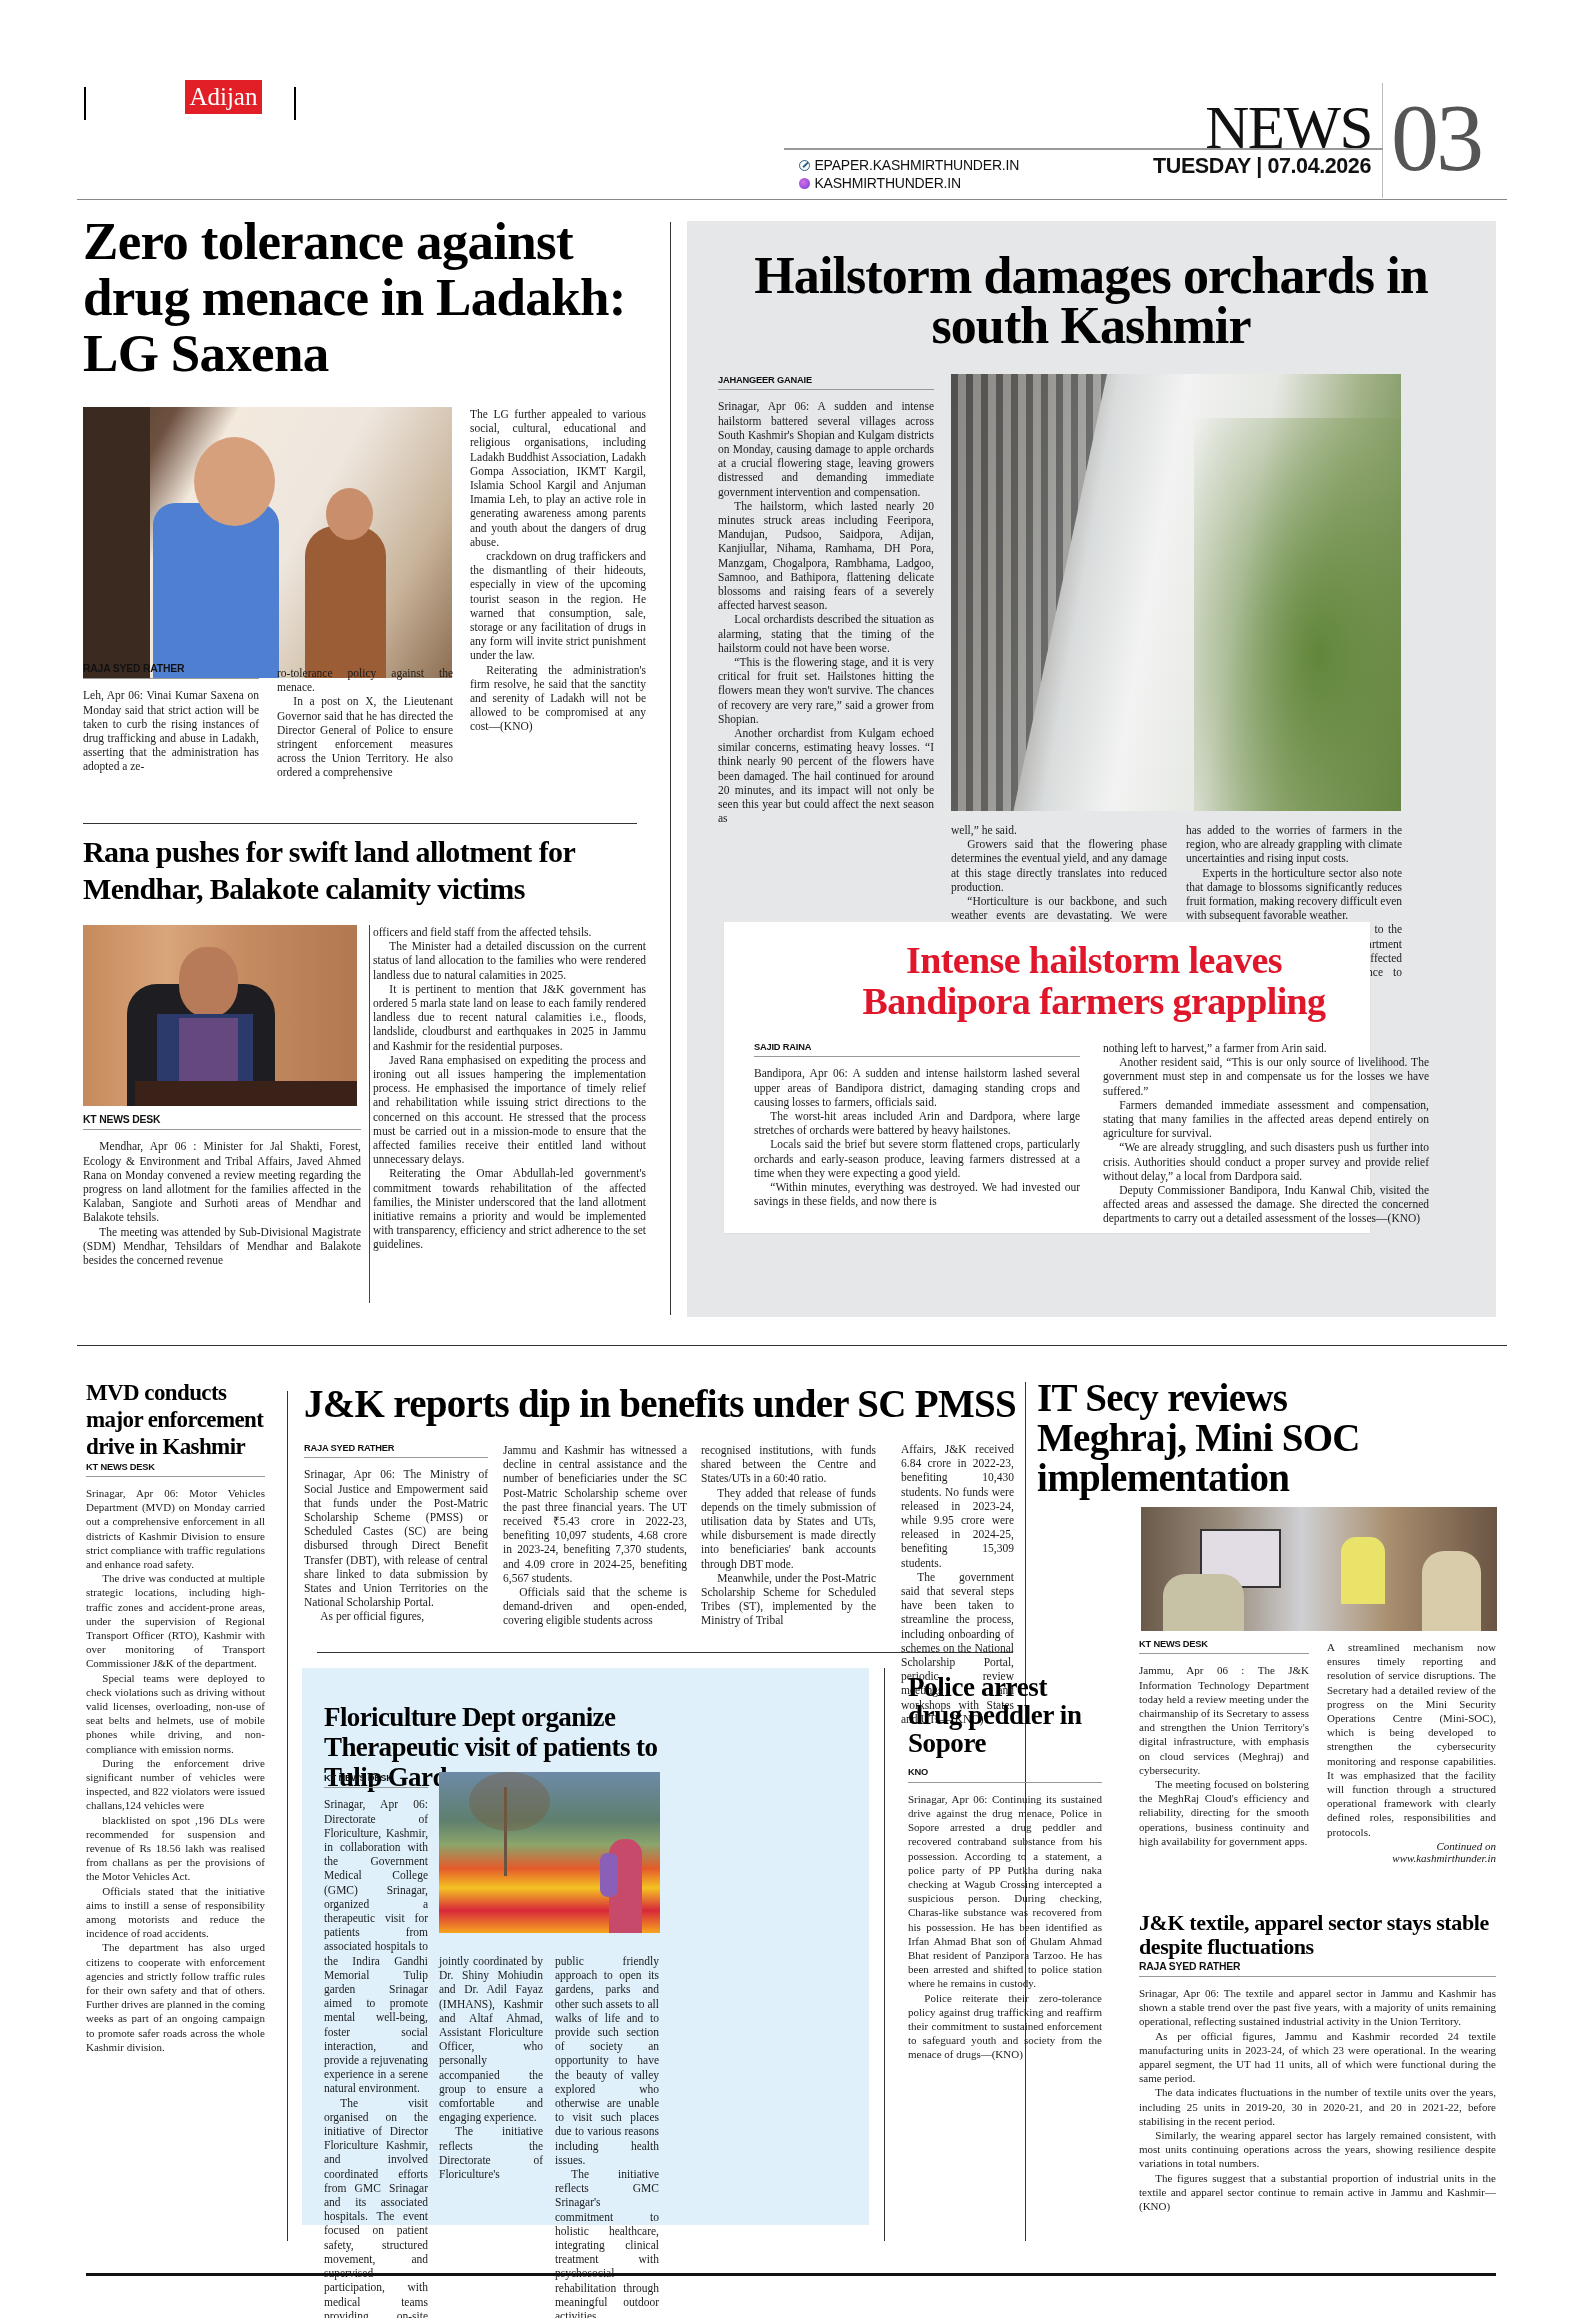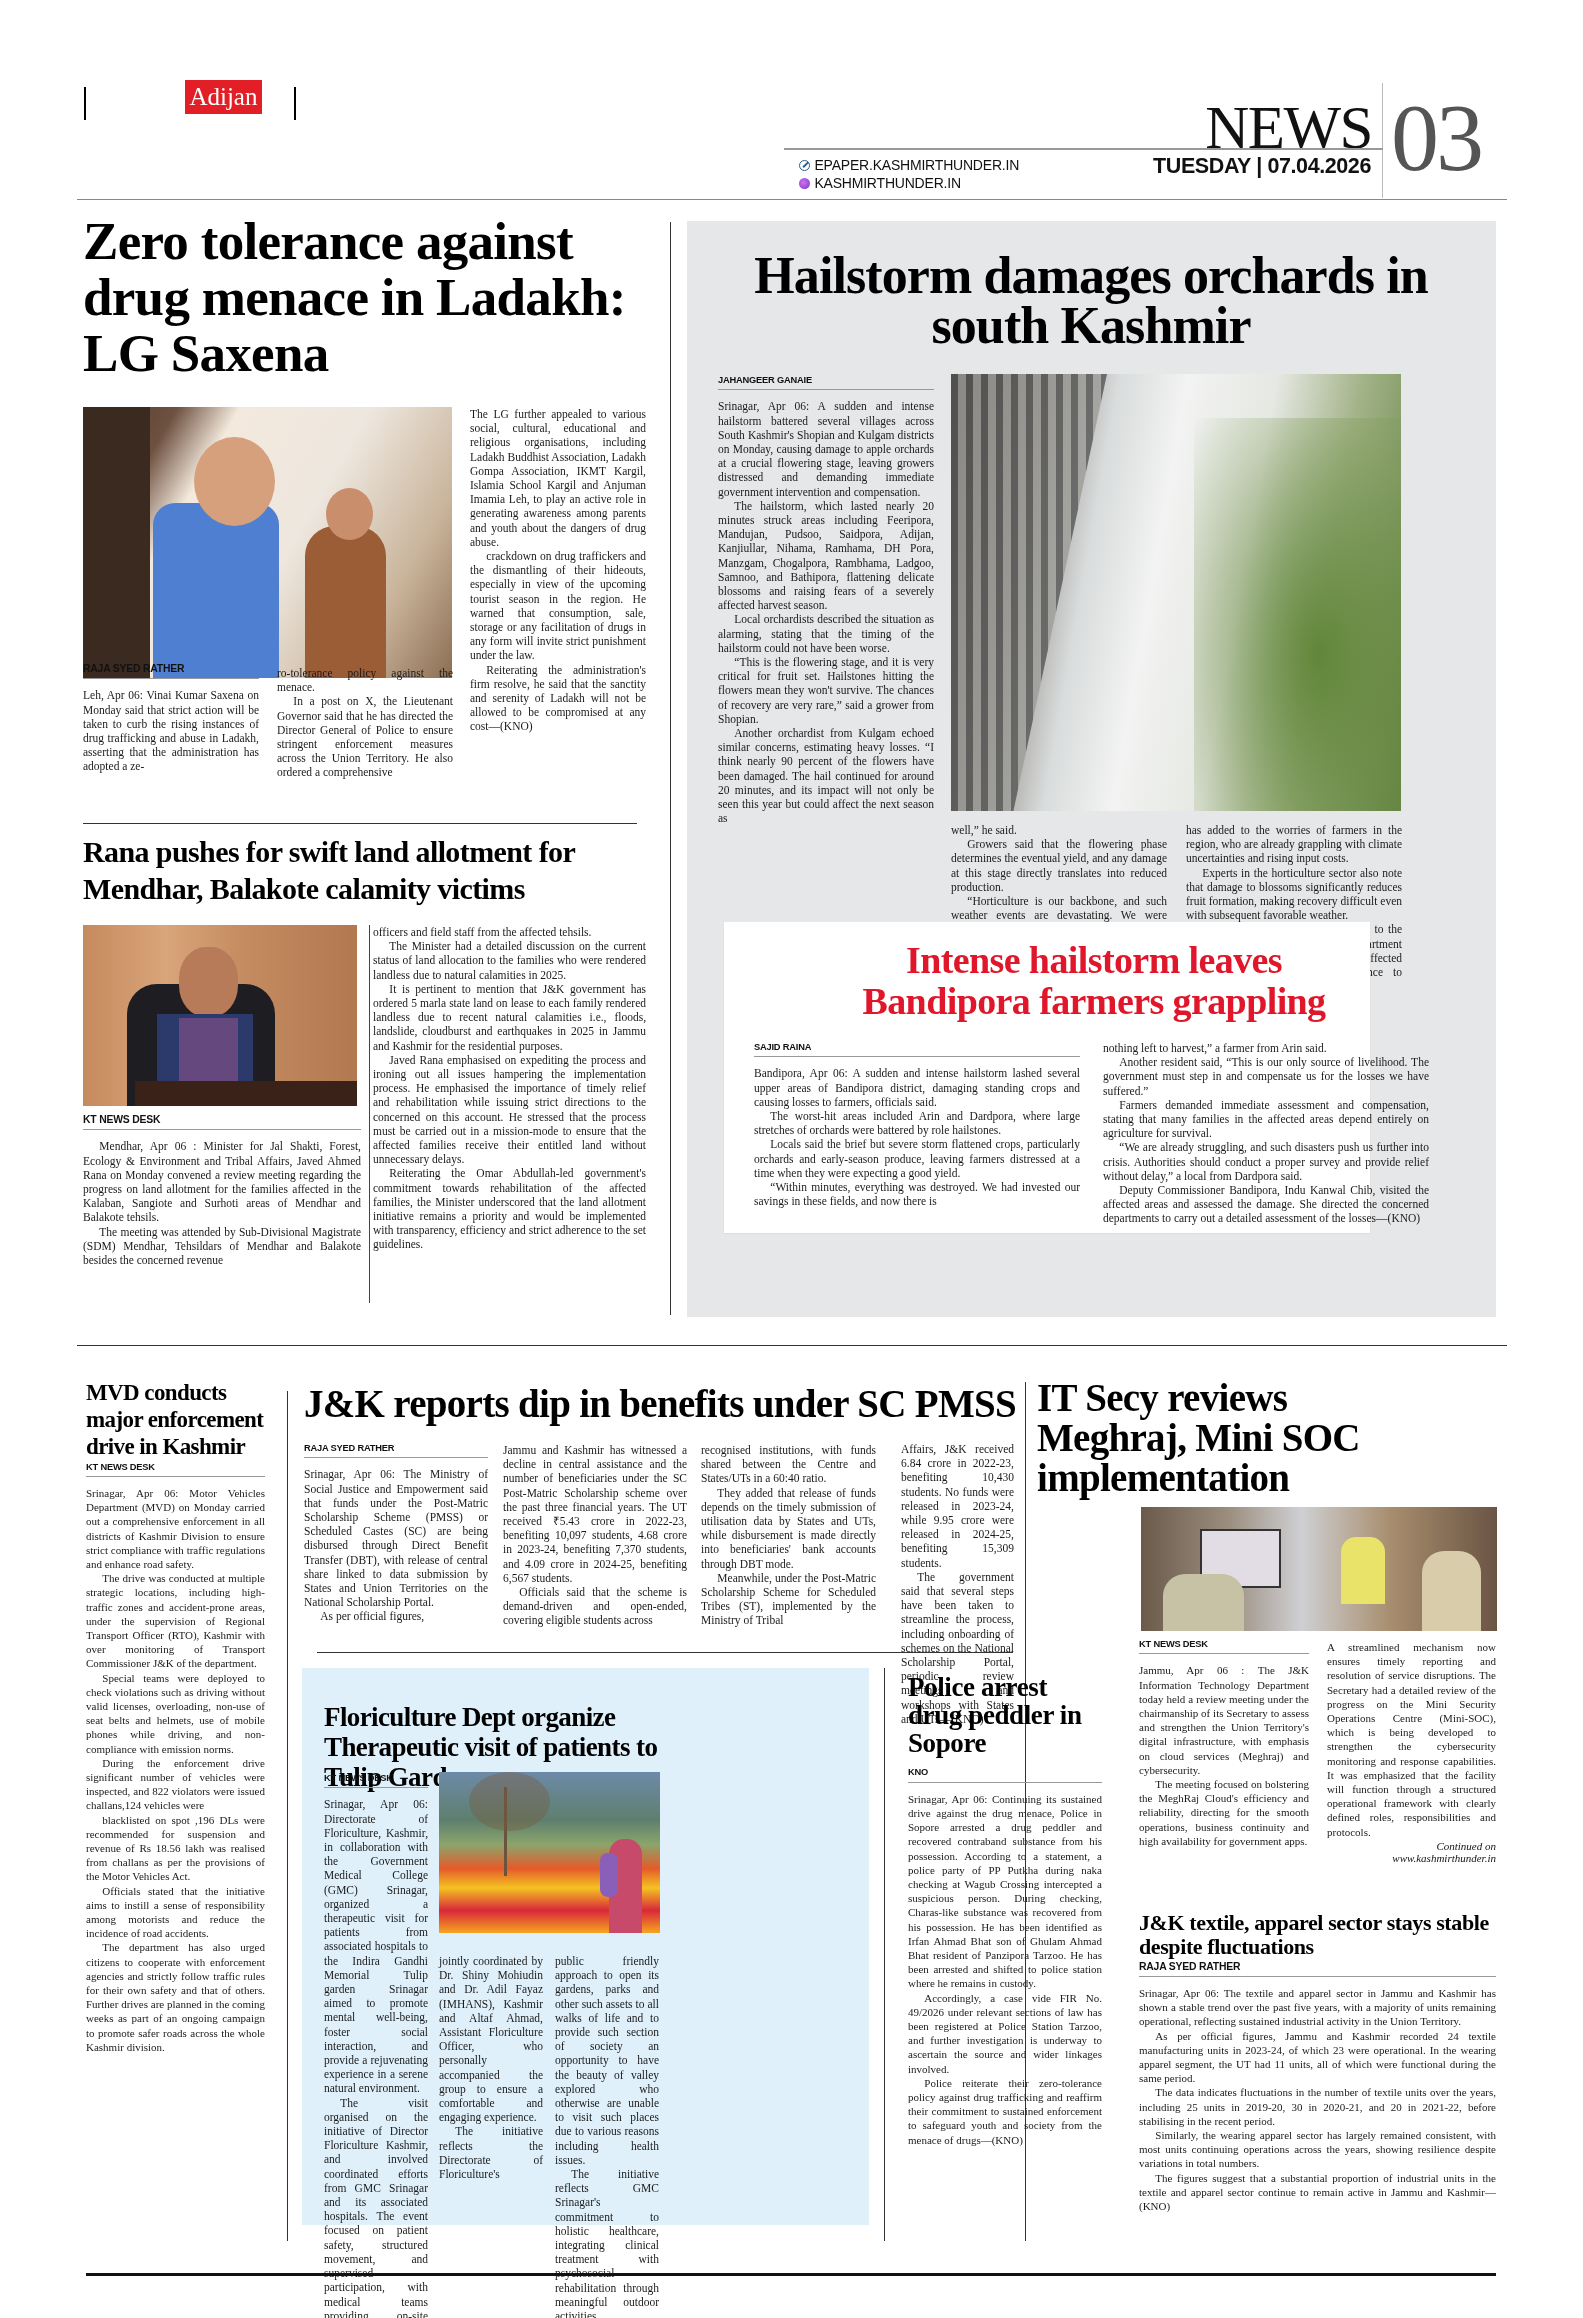--- a/index.html
+++ b/index.html
@@ -141,21 +141,21 @@
       <p>Experts in the horticulture sector also note that damage to blossoms significantly reduces fruit formation, making recovery difficult even with subsequent favorable weather.</p>
       <p>Meanwhile, growers have appealed to the administration and the horticulture department to conduct an immediate survey of the affected areas and extend financial assistance to mitigate their losses—(KNO)</p>
   </div>
 
   <div class="abs white-box" style="left:37px;top:701px;width:646px;height:311px;">
     <h2 class="hl" style="position:absolute;left:96px;top:18px;width:548px;text-align:center;font-size:38px;line-height:41px;color:#e0162b;letter-spacing:-0.6px;">Intense hailstorm leaves Bandipora farmers grappling</h2>
     <div class="abs" style="left:30px;top:120px;width:326px;">
       <div class="byline" style="font-size:9.3px;">SAJID RAINA</div>
       <div class="body-text">
         <p>Bandipora, Apr 06: A sudden and intense hailstorm lashed several upper areas of Bandipora district, damaging standing crops and causing losses to farmers, officials said.</p>
-          <p>The worst-hit areas included Arin and Dardpora, where large stretches of orchards were battered by role hailstones.</p>
+          <p>The worst-hit areas included Arin and Dardpora, where large stretches of orchards were battered by heavy hailstones.</p>
           <p>Locals said the brief but severe storm flattened crops, particularly orchards and early-season produce, leaving farmers distressed at a time when they were expecting a good yield.</p>
           <p>“Within minutes, everything was destroyed. We had invested our savings in these fields, and now there is</p>
       </div>
     </div>
     <div class="abs body-text" style="left:379px;top:119px;width:326px;">
       <p>nothing left to harvest,” a farmer from Arin said.</p>
         <p>Another resident said, “This is our only source of livelihood. The government must step in and compensate us for the losses we have suffered.”</p>
         <p>Farmers demanded immediate assessment and compensation, stating that many families in the affected areas depend entirely on agriculture for survival.</p>
         <p>“We are already struggling, and such disasters push us further into crisis. Authorities should conduct a proper survey and provide relief without delay,” a local from Dardpora said.</p>
         <p>Deputy Commissioner Bandipora, Indu Kanwal Chib, visited the affected areas and assessed the damage. She directed the concerned departments to carry out a detailed assessment of the losses—(KNO)</p>
@@ -266,19 +266,18 @@
       <p>The initiative reflects GMC Srinagar's commitment to holistic healthcare, integrating clinical treatment with psychosocial rehabilitation through meaningful outdoor activities.</p>
   </div>
 </div>
 
 <div class="rule-v" style="left:884px;top:1668px;height:573px;border-left:1.1px solid #333;"></div>
 <div class="abs" style="left:908px;top:1673px;width:194px;">
   <h3 class="hl" style="font-size:27px;line-height:28px;letter-spacing:-0.4px;">Police arrest drug peddler in Sopore</h3>
   <div class="byline" style="margin-top:10.4px;font-size:9.3px;">KNO</div>
   <div class="body-text" style="font-size:11px;">
     <p>Srinagar, Apr 06: Continuing its sustained drive against the drug menace, Police in Sopore arrested a drug peddler and recovered contraband substance from his possession. According to a statement, a police party of PP Putkha during naka checking at Wagub Crossing intercepted a suspicious person. During checking, Charas-like substance was recovered from his possession. He has been identified as Irfan Ahmad Bhat son of Ghulam Ahmad Bhat resident of Panzipora Tarzoo. He has been arrested and shifted to police station where he remains in custody.</p>
-      <p>Accordingly, a case vide FIR No. 49/2026 under relevant sections of law has been registered at Police Station Tarzoo, and further investigation is underway to ascertain the source and wider linkages involved.</p>
       <p>Police reiterate their zero-tolerance policy against drug trafficking and reaffirm their commitment to sustained enforcement to safeguard youth and society from the menace of drugs—(KNO)</p>
   </div>
 </div>
 
 <div class="rule-h" style="left:86px;top:2273px;width:1410px;border-top:3px solid #111;"></div>
 
 
 </body></html>

